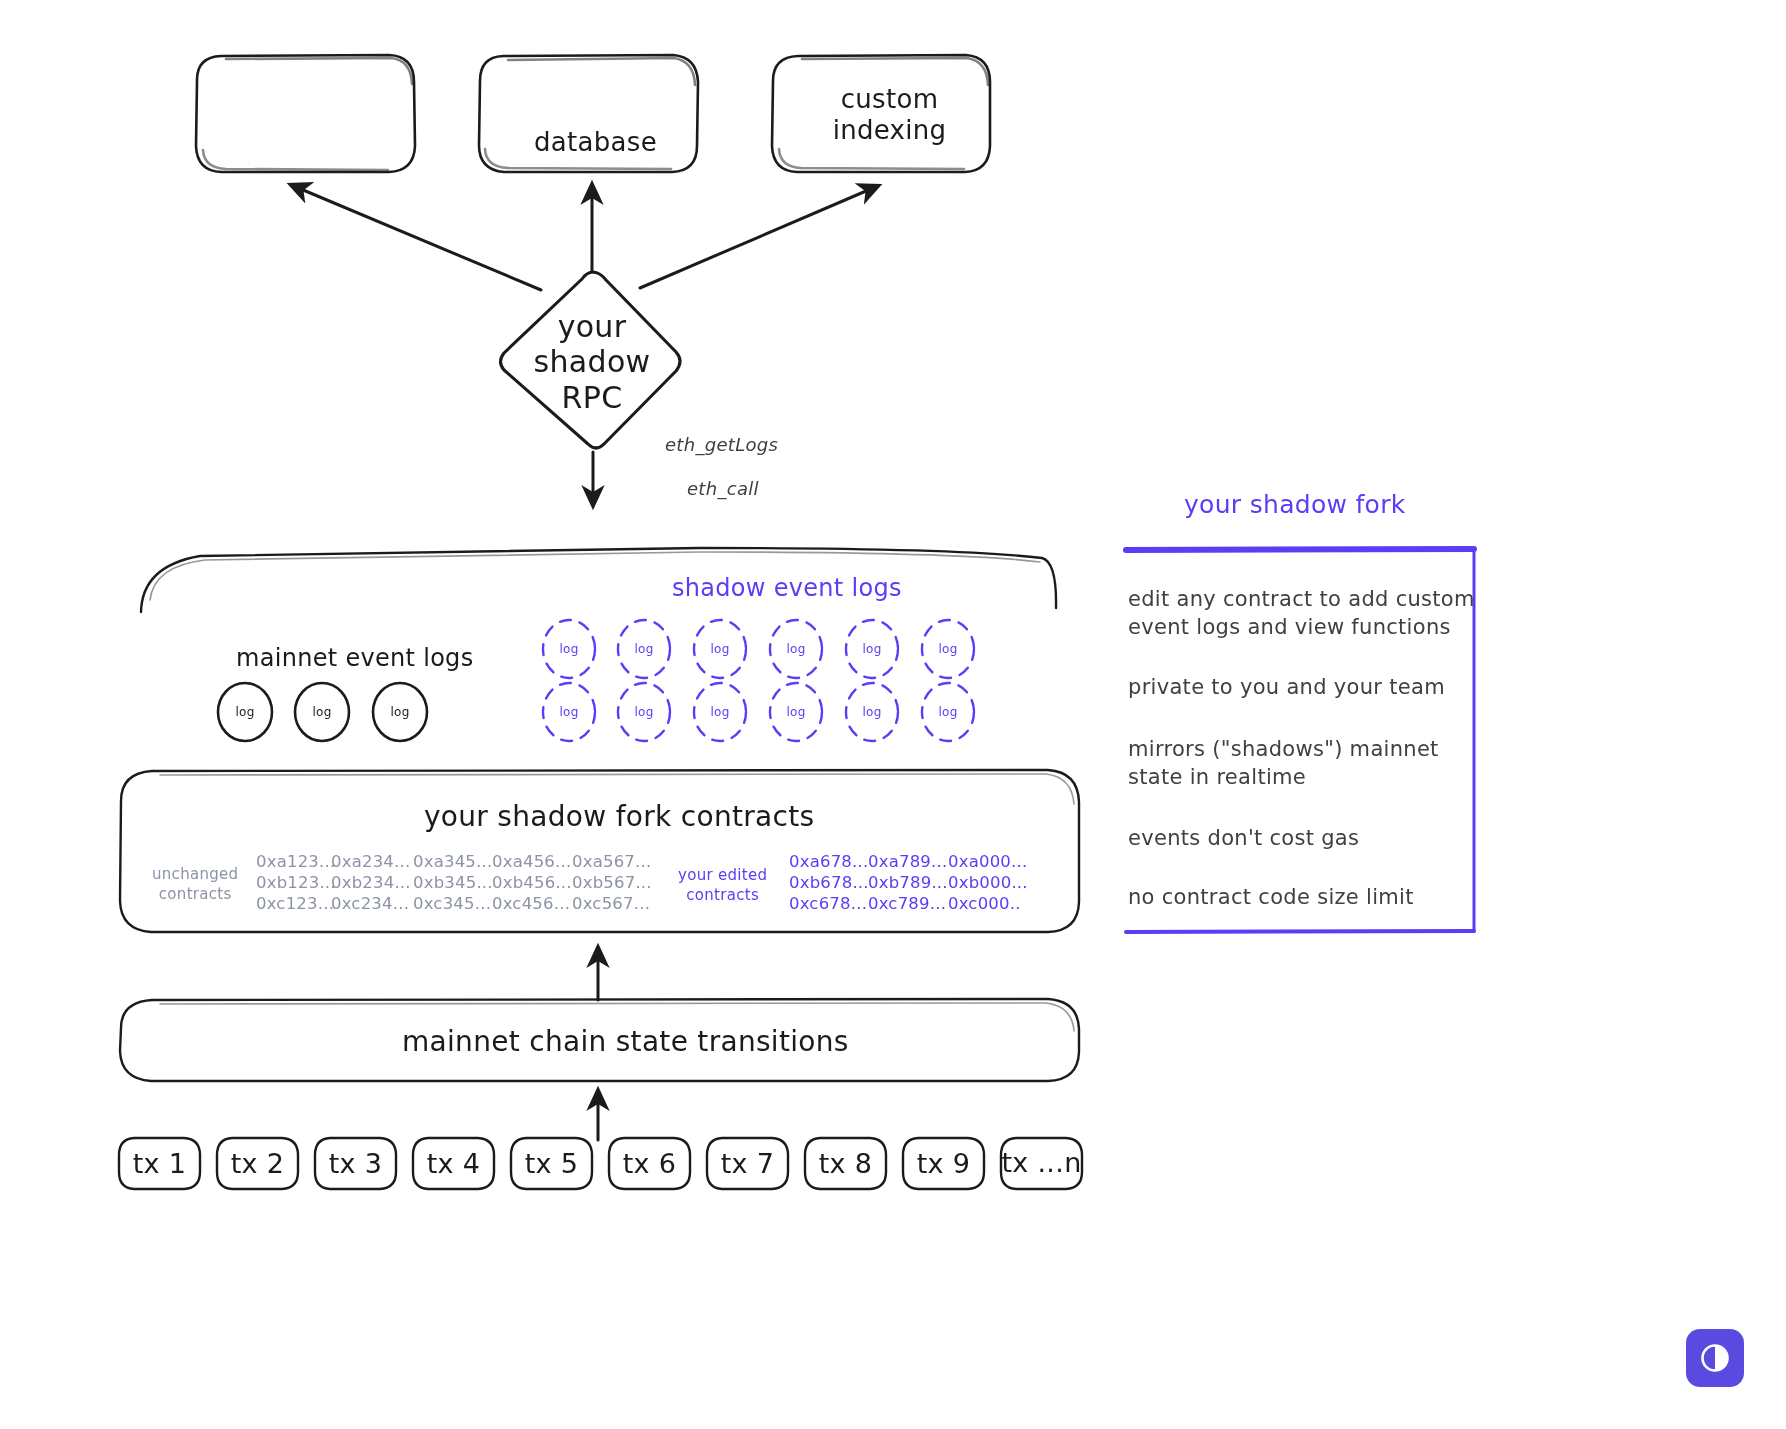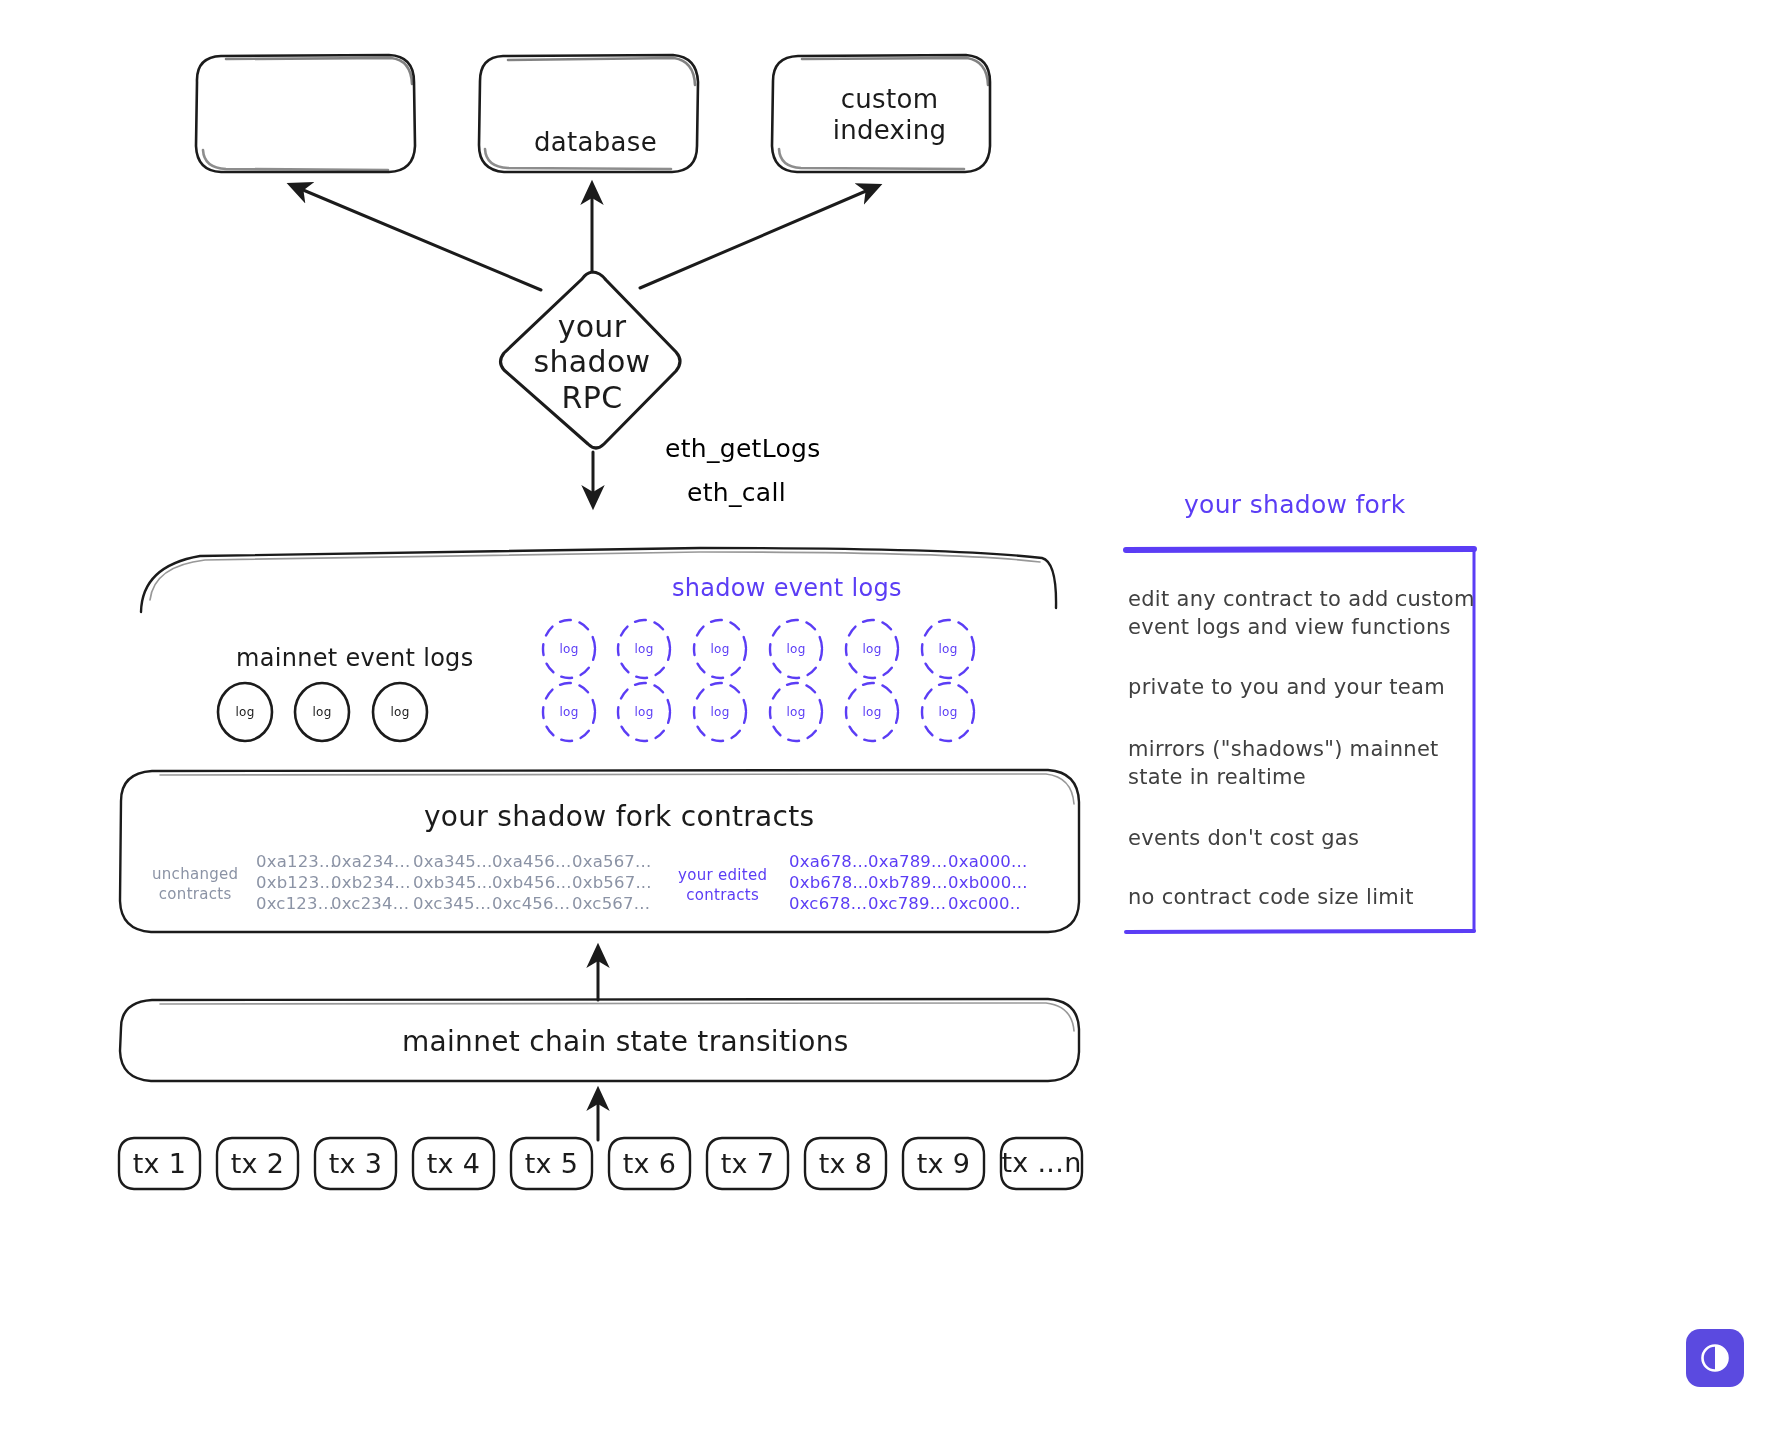--- a/index.html
+++ b/index.html
@@ -8,21 +8,21 @@
   .canvas{position:absolute;inset:0;}
   svg.layer{position:absolute;left:0;top:0;width:1786px;height:1429px;overflow:visible;}
   .node-label{position:absolute;display:flex;align-items:center;justify-content:center;
       text-align:center;line-height:1.18;pointer-events:none;}
   .hand{font-family:"DejaVu Sans", sans-serif;letter-spacing:.3px;}
   .blk{color:#1b1b1b;}
   .pur{color:#5b3df5;}
   .gry{color:#8b93a5;}
   .topbox{font-size:26px;font-weight:400;}
   .diamond-txt{font-size:30px;}
-  .rpclabel{position:absolute;font-size:25px;color:#000000;white-space:nowrap;}
+  .rpclabel{position:absolute;font-size:18px;color:#404040;white-space:nowrap;font-style:italic;}
   .sect-label{position:absolute;font-size:24px;white-space:nowrap;}
   .log-txt{position:absolute;font-size:12px;display:flex;align-items:center;justify-content:center;}
   .bigbox-title{position:absolute;font-size:28px;white-space:nowrap;}
   .addr{position:absolute;font-size:16.5px;white-space:nowrap;letter-spacing:.2px;}
   .grp-label{position:absolute;font-size:15px;text-align:center;line-height:1.35;white-space:nowrap;}
   .tx-label{position:absolute;font-size:27px;display:flex;align-items:center;justify-content:center;border-radius:24px;}
   .panel-title{position:absolute;font-size:25px;color:#5b3df5;white-space:nowrap;}
   .panel-item{position:absolute;font-size:21px;color:#404040;line-height:1.32;white-space:pre-line;}
   .badge{position:absolute;right:42px;bottom:42px;width:58px;height:58px;border-radius:14px;
       background:#5b4ae0;display:flex;align-items:center;justify-content:center;}

